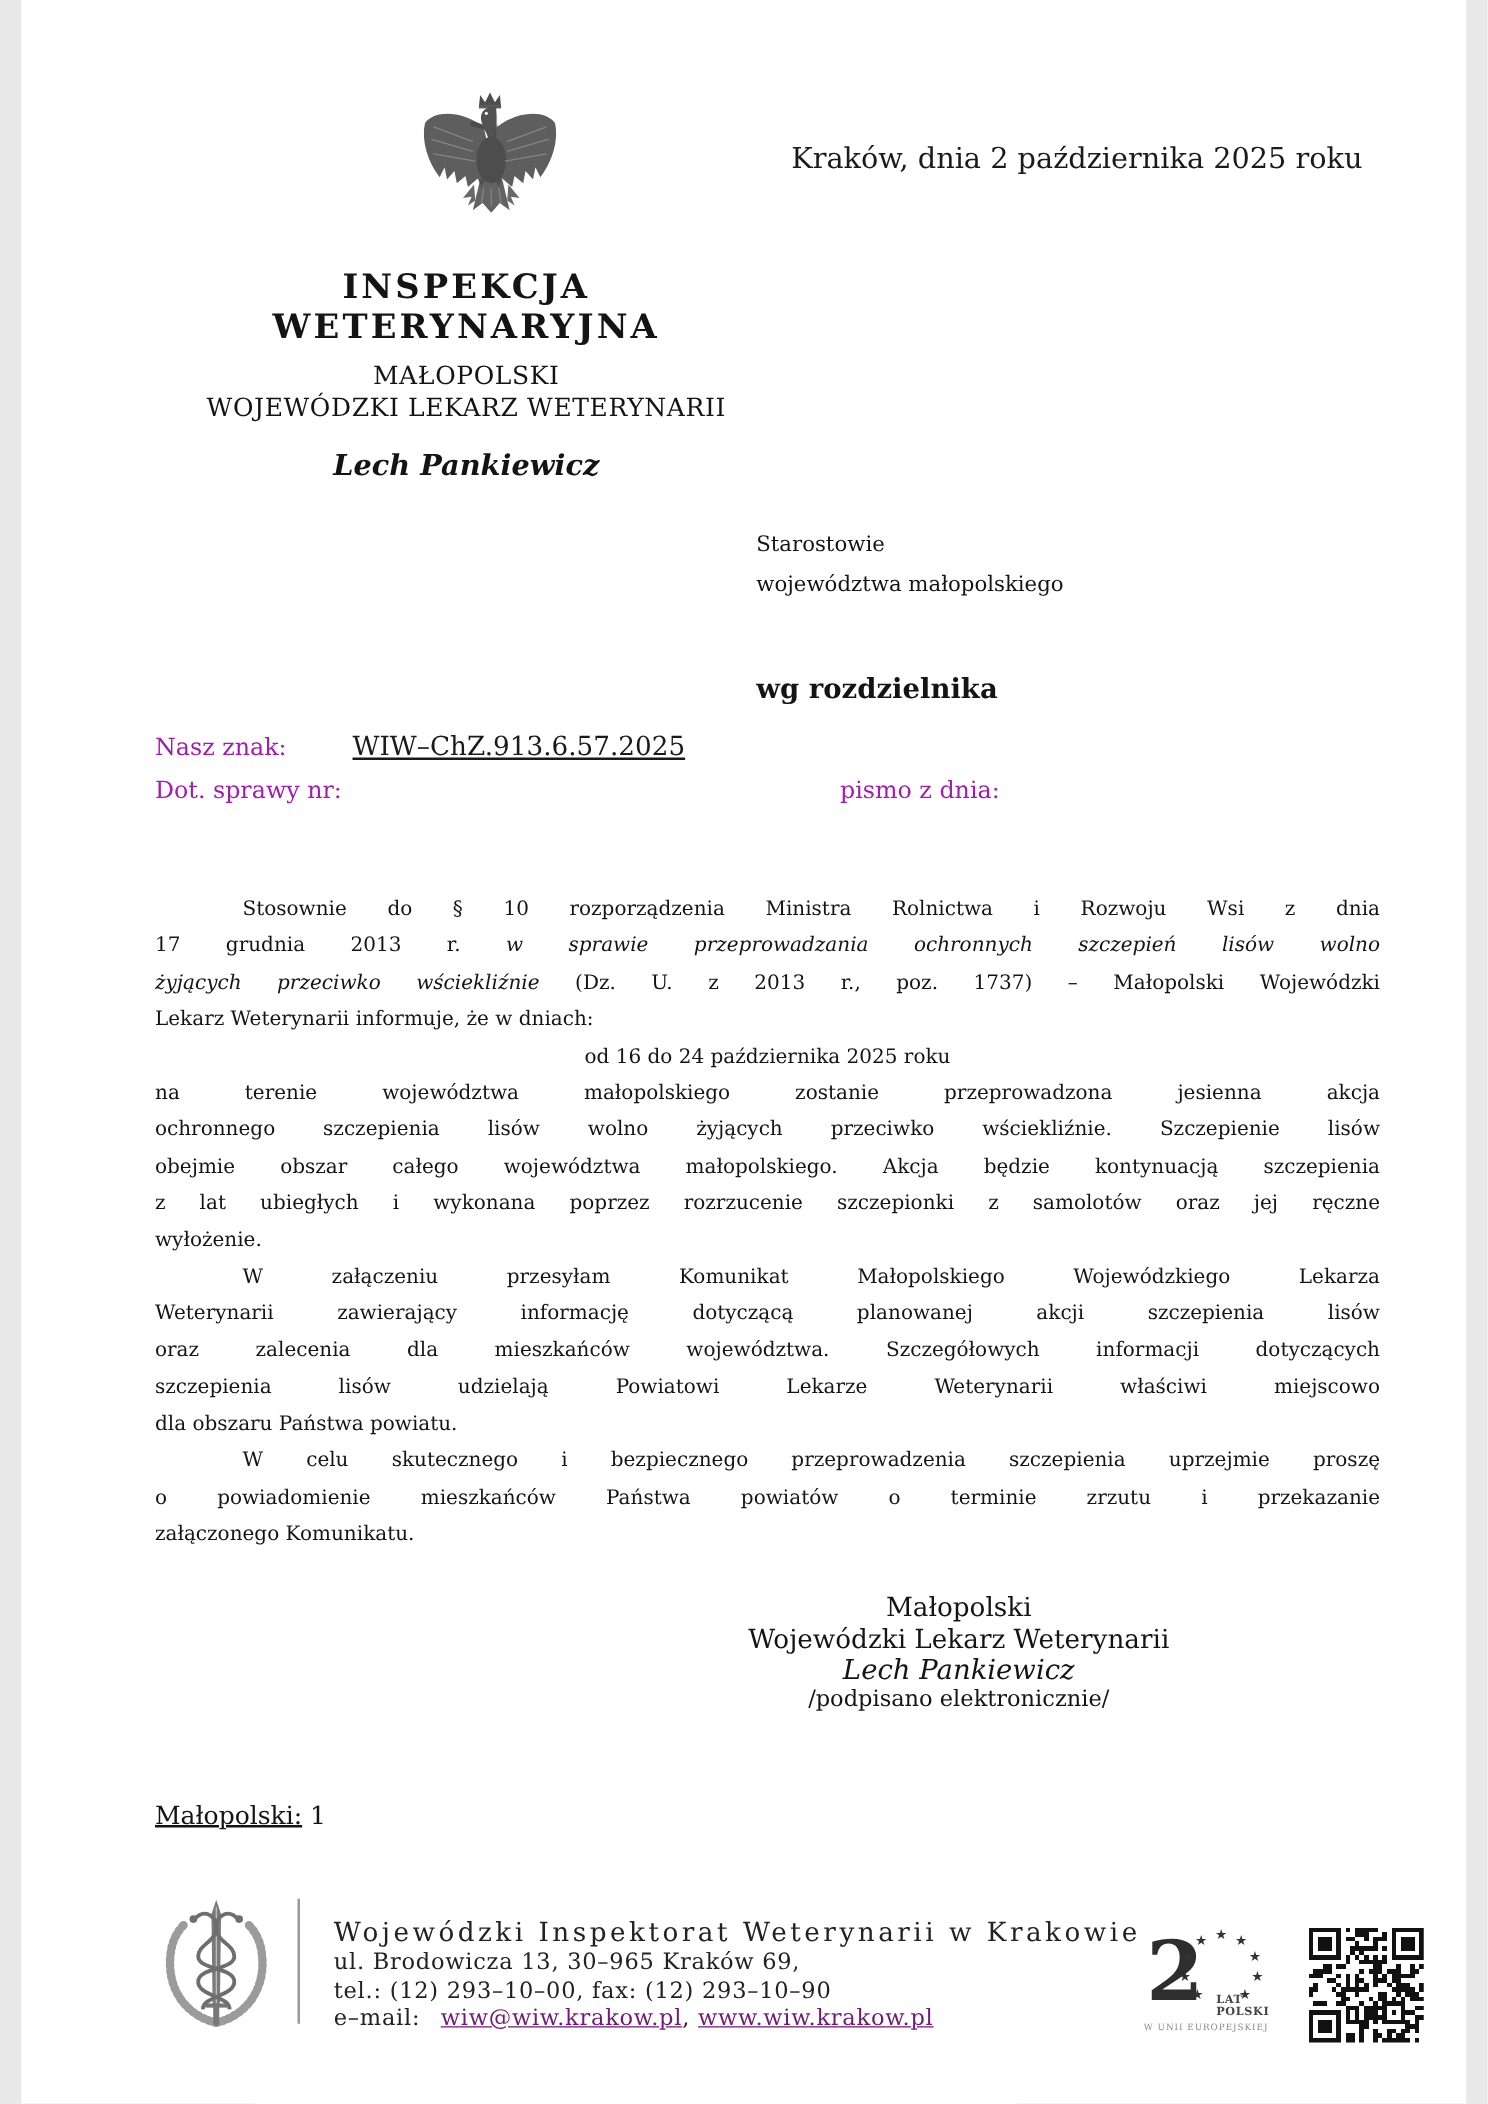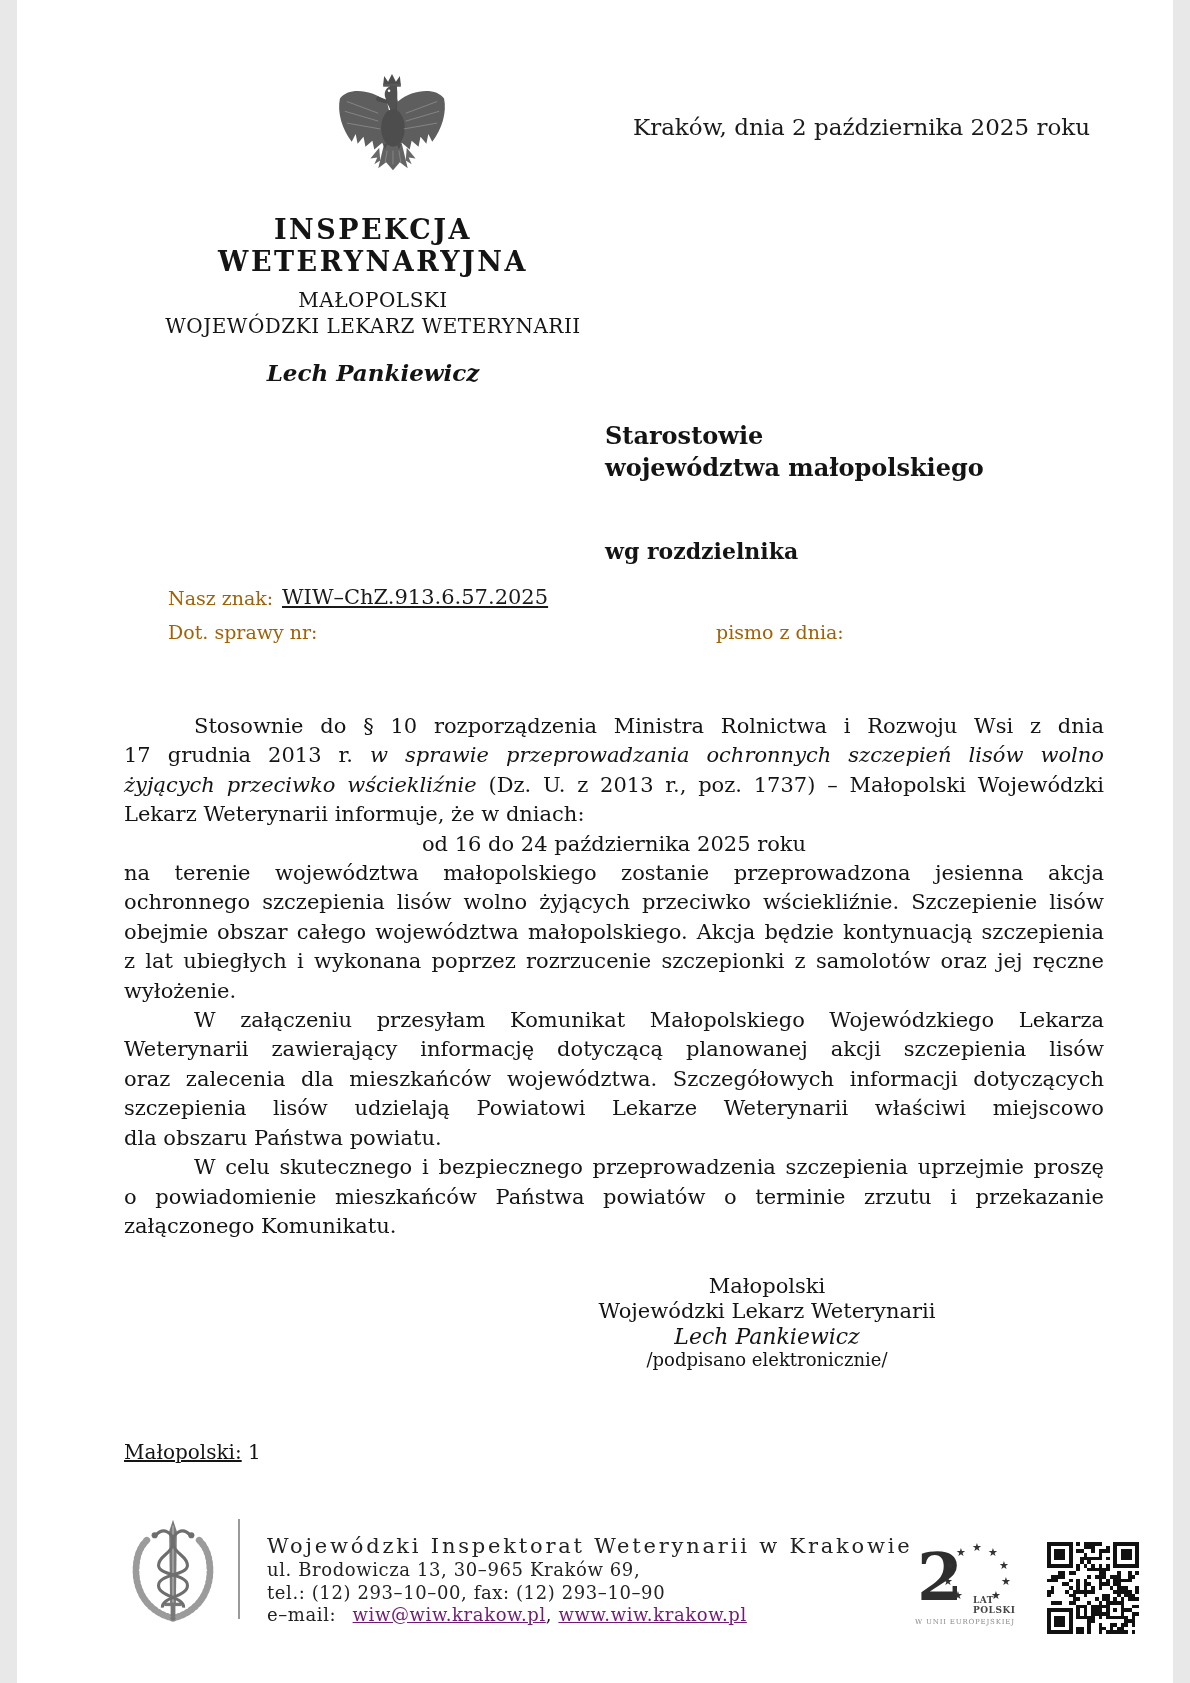--- a/index.html
+++ b/index.html
@@ -13,29 +13,29 @@
     position:absolute; left:500px; top:114px; width:573px;
     text-align:right; font-size:23px; color:#1a1a1a;
   }
   .eagle{position:absolute; left:316px; top:72px; width:118px; height:110px;}
   .org-block{position:absolute; left:98px; top:214px; width:516px; text-align:center;}
   .org-title{font-size:27px; font-weight:bold; letter-spacing:2.5px; line-height:32px;}
   .org-region{font-size:20px; letter-spacing:0.5px; margin-top:10px; line-height:24px;}
   .org-office{font-size:20px; letter-spacing:0.5px; margin-top:2px; line-height:24px;}
   .org-signer{font-size:23px; font-weight:bold; font-style:italic; margin-top:20px; line-height:30px;}
   
-  .addressee{position:absolute; left:588px; top:420px; font-size:24px; font-weight:bold; line-height:32px;}
+  .addressee{position:absolute; left:588px; top:420px; font-size:17px; font-weight:normal; line-height:32px;}
   .distribution{position:absolute; left:588px; top:538px; font-size:22px; font-weight:bold;}
   
-  .ref-label{position:absolute; font-size:19px; color:#a16207;margin-left:44px;}
+  .ref-label{position:absolute; font-size:19px; color:#a21caf;}
   .ref-value{position:absolute; font-size:21px; color:#1a1a1a;text-decoration:underline;}
   
   .body-text{
     position:absolute; left:107px; top:712px; width:980px;
-    font-size:21px; line-height:29.4px; color:#141414;
+    font-size:16px; line-height:29.4px; color:#141414;
   }
   .bline{display:block; text-align:justify;}
   .bline.j{text-align-last:justify;}
   .bline.c{text-align:center; text-align-last:center; font-weight:normal;}
   .bline.ind{text-indent:70px;}
   .bline .it{font-style:italic;}
   
   .signature{position:absolute; left:480px; top:1274px; width:540px; text-align:center;
     font-size:21px; line-height:25px;}
   .signature .sig-name{font-style:italic; font-size:22px;}

